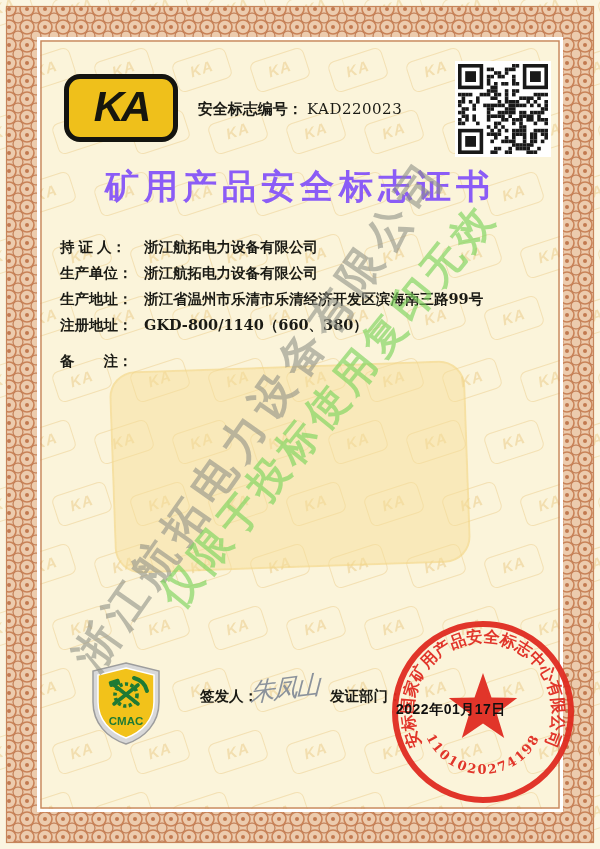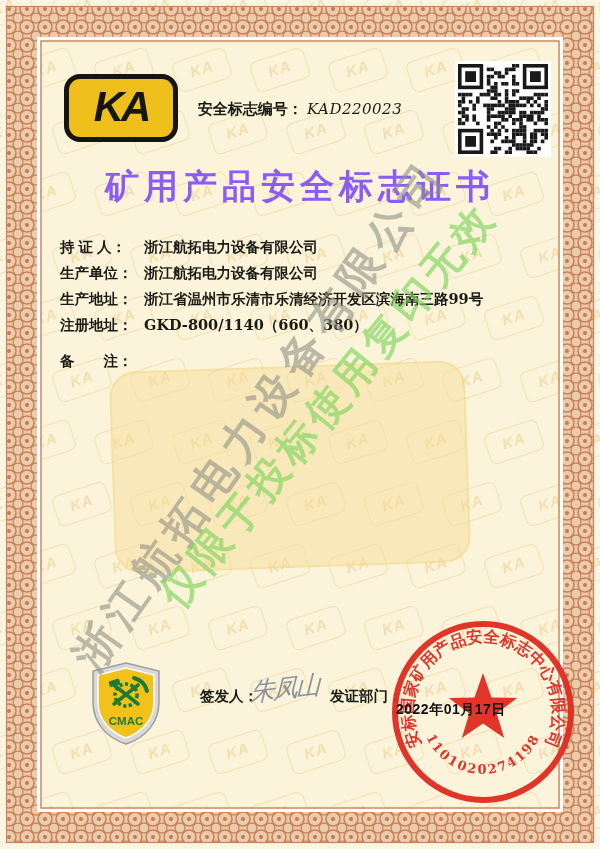--- a/index.html
+++ b/index.html
@@ -16,21 +16,21 @@
          border:2px solid rgba(240,205,120,.35);border-radius:26px;transform:rotate(-2deg);z-index:2;}
   
   .bandsvg{position:absolute;left:0;top:0;z-index:3;pointer-events:none;}
   
   .content{position:absolute;inset:0;z-index:5;}
   .kalogo{position:absolute;left:64px;top:74px;width:104px;height:58px;background:#efc01b;border:5px solid #141410;
           border-radius:16px;display:flex;align-items:center;justify-content:center;}
   .kalogo span{font:italic 900 42px/1 "Liberation Sans",sans-serif;color:#16160e;letter-spacing:-3px;transform:translateY(-1px);}
   .certno{position:absolute;left:150px;top:100px;width:300px;text-align:center;font-size:15px;}
   .certno .lab{font-weight:700;}
-  .certno .val{font-family:"DejaVu Serif",serif;font-weight:400;letter-spacing:.5px;font-style:italic;}
+  .certno .val{font-family:"DejaVu Serif",serif;font-weight:400;letter-spacing:.5px;}
   .qrbox{position:absolute;left:455px;top:61px;width:96px;height:96px;background:#fff;padding:0;display:flex;
          align-items:center;justify-content:center;}
   .title{position:absolute;left:0;top:164px;width:100%;text-align:center;
          font-family:"DejaVu Serif",serif;font-weight:900;font-size:34px;letter-spacing:5px;color:#8b5cf6;}
   .fields{position:absolute;left:60px;top:238px;width:486px;}
   .frow{margin-bottom:8px;font-size:14.5px;line-height:18px;}
   .frow .lab{display:inline-block;min-width:80px;font-weight:800;vertical-align:top;}
   .frow .lab.long{min-width:0;margin-right:14px;}
   .frow .val{font-family:"DejaVu Serif",serif;font-weight:700;}
   .daterow{margin-top:12px;font-size:14.5px;}

